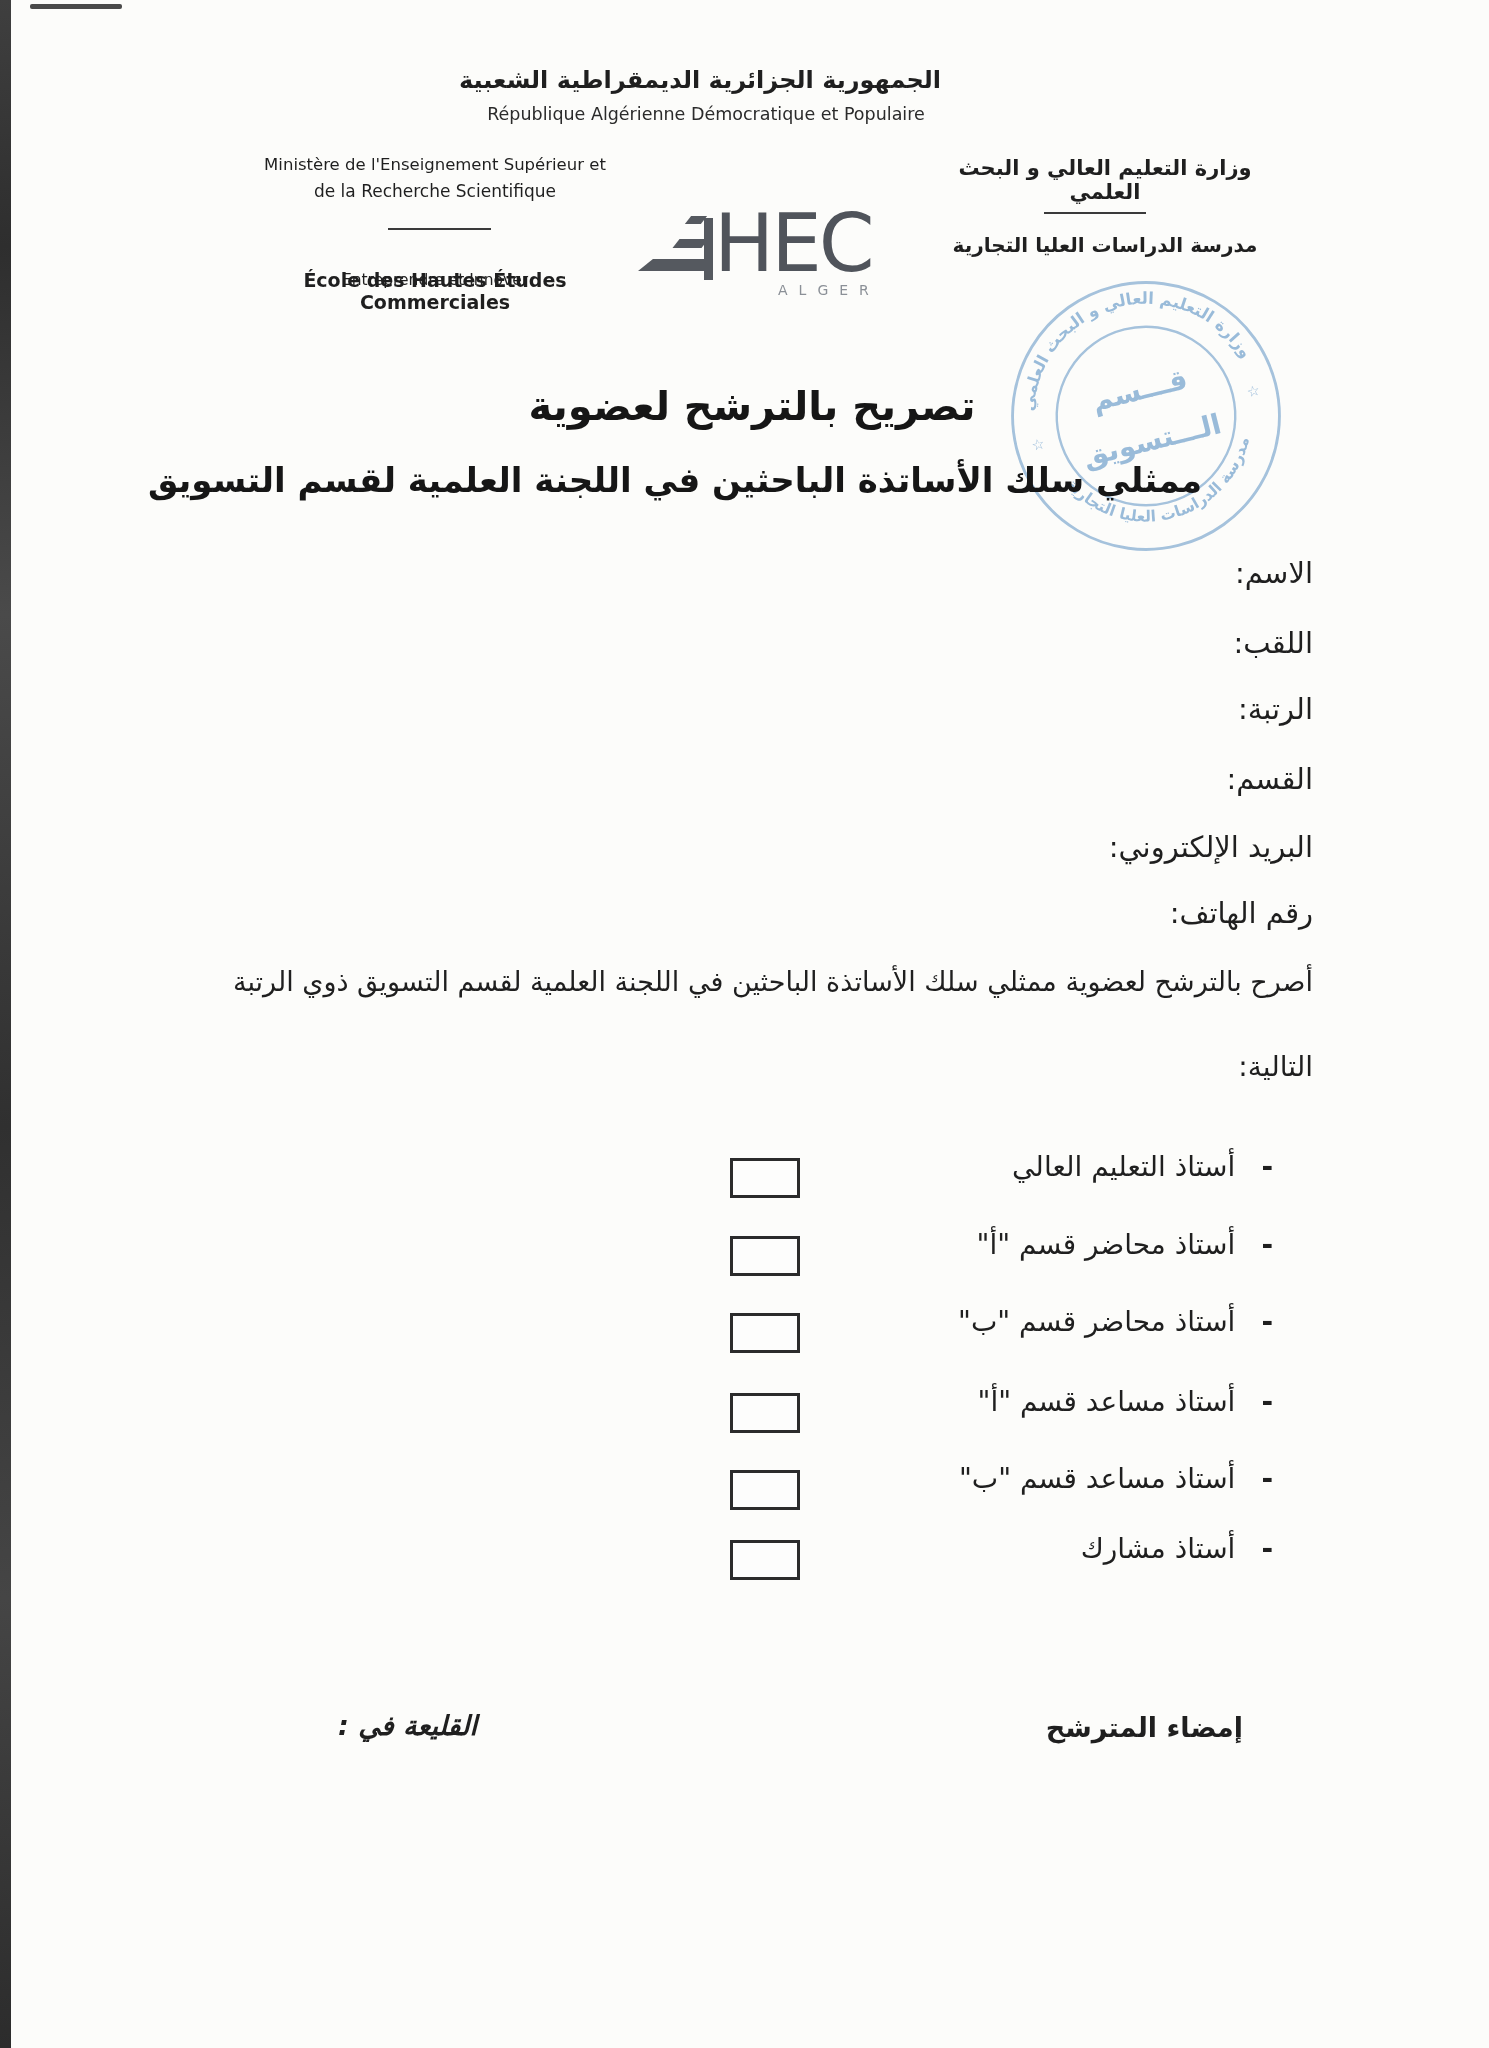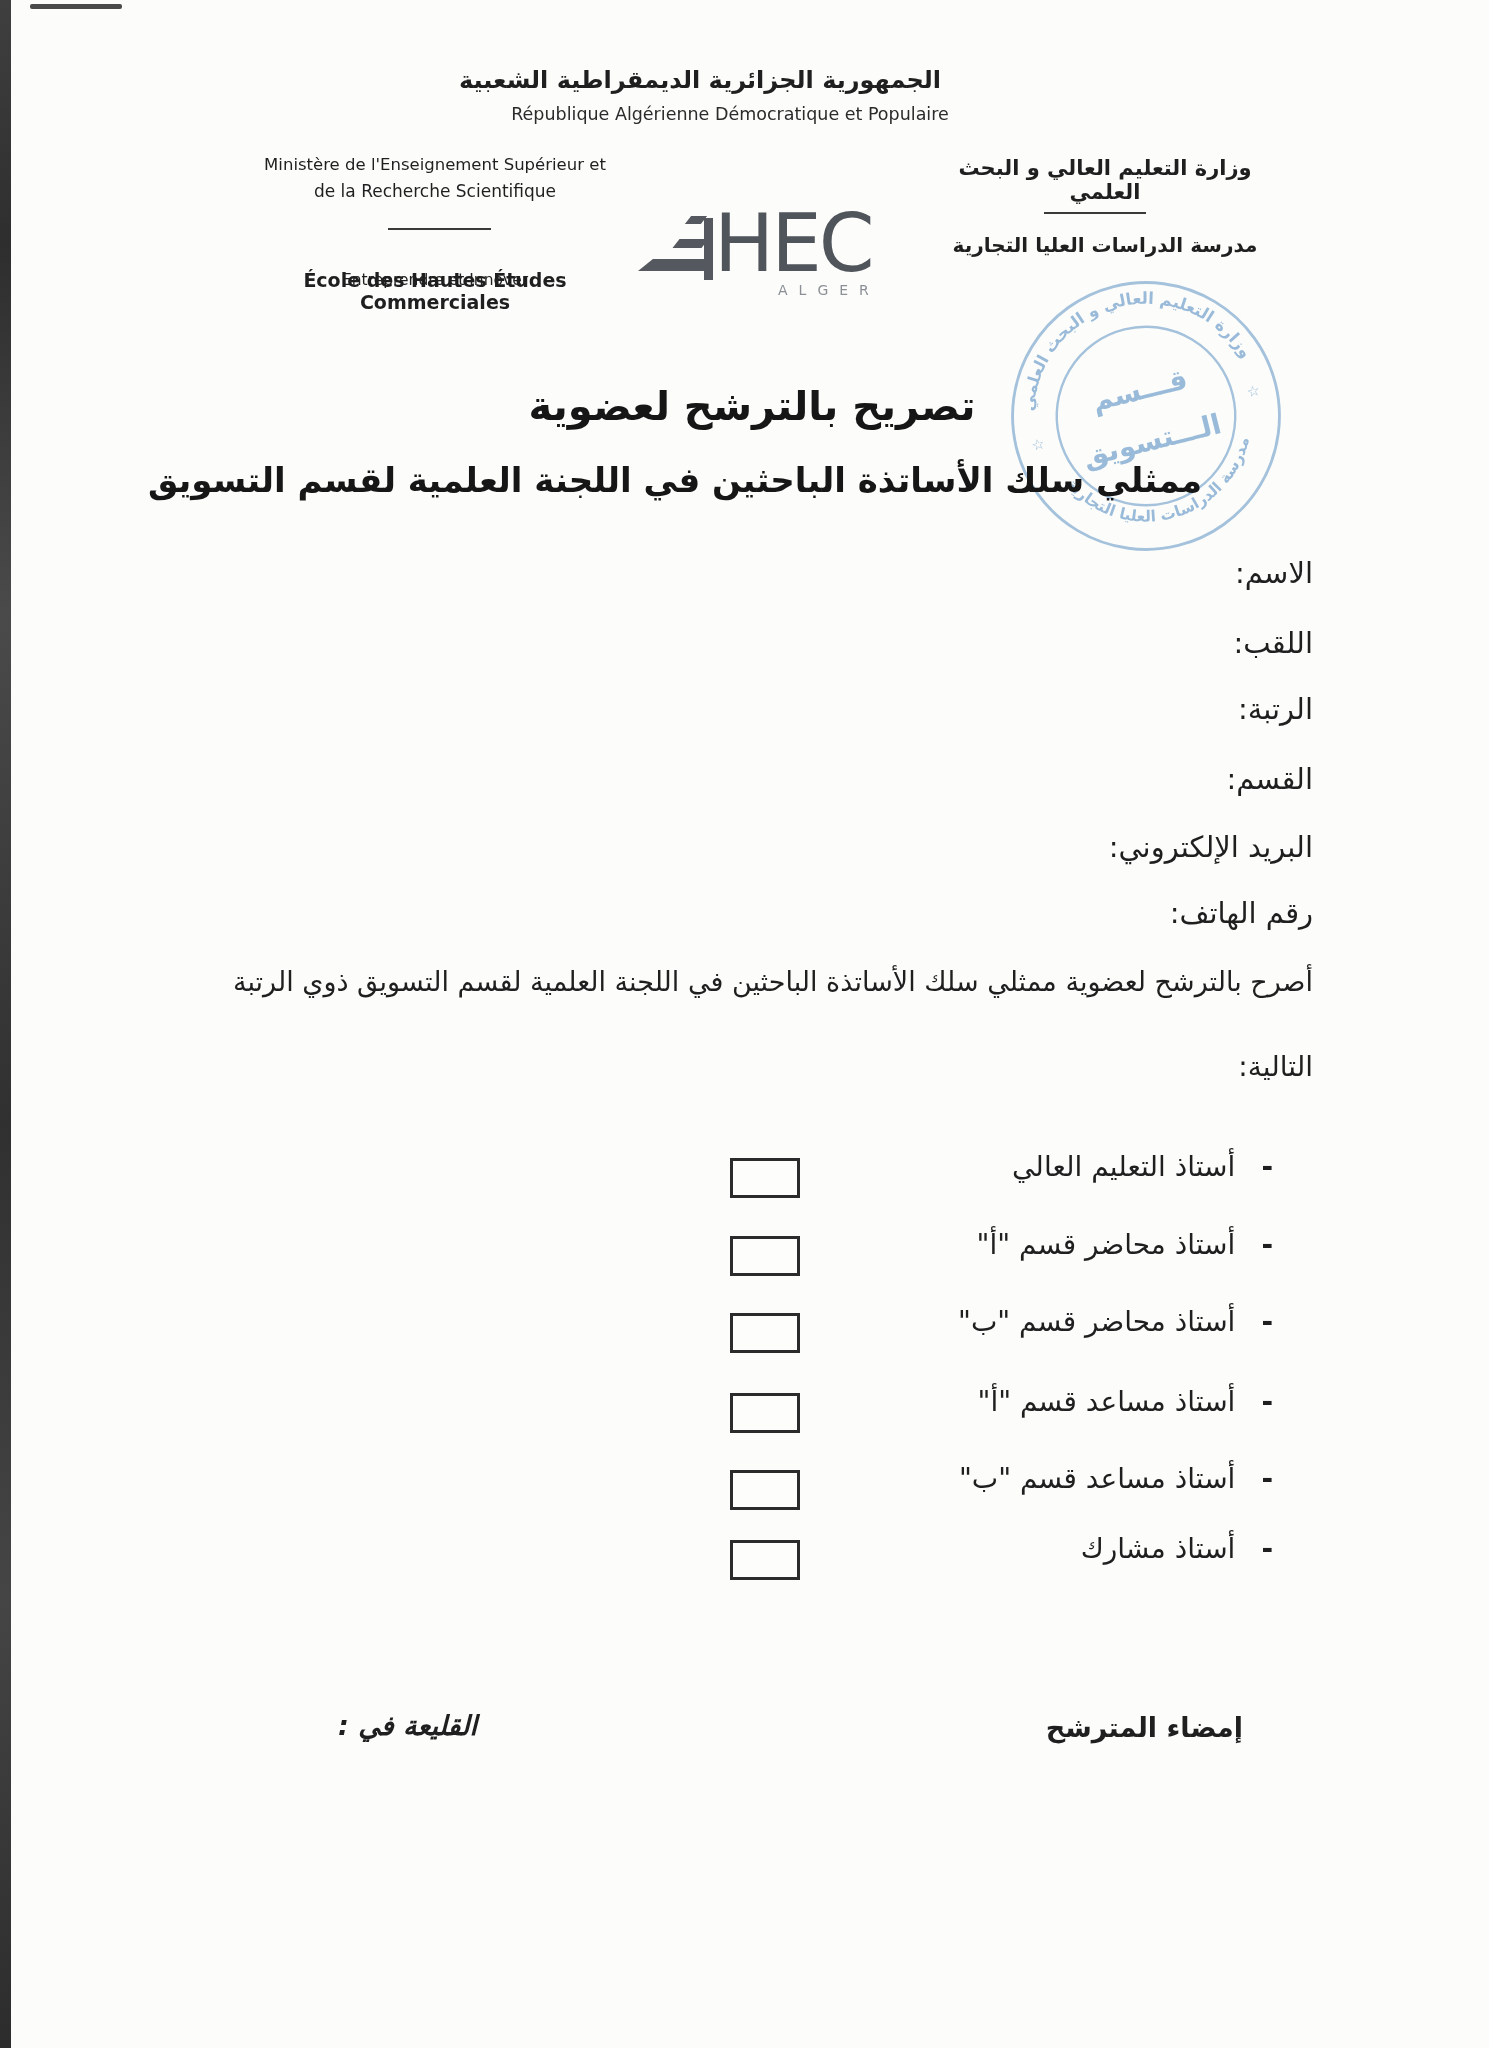--- a/index.html
+++ b/index.html
@@ -11,21 +11,21 @@
   .ar{direction:rtl;unicode-bidi:plaintext;}
   .center{text-align:center;}
 
   
   .scan-edge-left{position:absolute;left:0;top:0;width:11px;height:2048px;
     background:linear-gradient(180deg,#3f3f3f 0%,#2e2e2e 12%,#4a4a4a 30%,#303030 55%,#454545 78%,#2c2c2c 100%);}
   .scan-edge-top{position:absolute;left:30px;top:4px;width:92px;height:5px;background:#4a4a4a;border-radius:2px;}
 
   
   .republic-ar{left:0;top:66px;width:1400px;font-size:24px;font-weight:bold;}
-  .republic-fr{left:0;top:104px;width:1412px;font-size:17.5px;color:#2b2b2b;padding-left:24px;}
+  .republic-fr{left:0;top:104px;width:1412px;font-size:17.5px;color:#2b2b2b;}
   .min-fr-1{left:260px;top:155px;width:350px;font-size:16.5px;}
   .min-fr-2{left:260px;top:181px;width:350px;font-size:17px;}
   .rule-left{left:388px;top:228px;width:103px;height:2px;background:#3a3a3a;}
   .school-fr{left:250px;top:241px;width:370px;font-size:19px;font-weight:bold;margin-top:28px;}
   .motto-fr{left:260px;top:271px;width:350px;font-size:15.5px;}
 
   .min-ar{left:920px;top:156px;width:370px;font-size:21px;font-weight:bold;}
   .rule-right{left:1044px;top:212px;width:102px;height:2px;background:#3a3a3a;}
   .school-ar{left:920px;top:233px;width:370px;font-size:20px;font-weight:600;}
 

